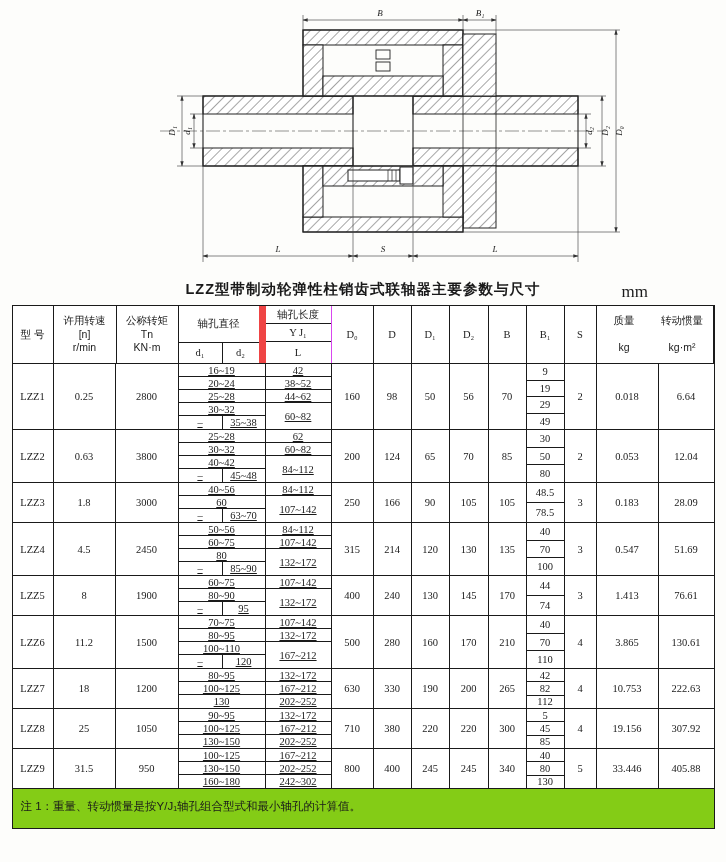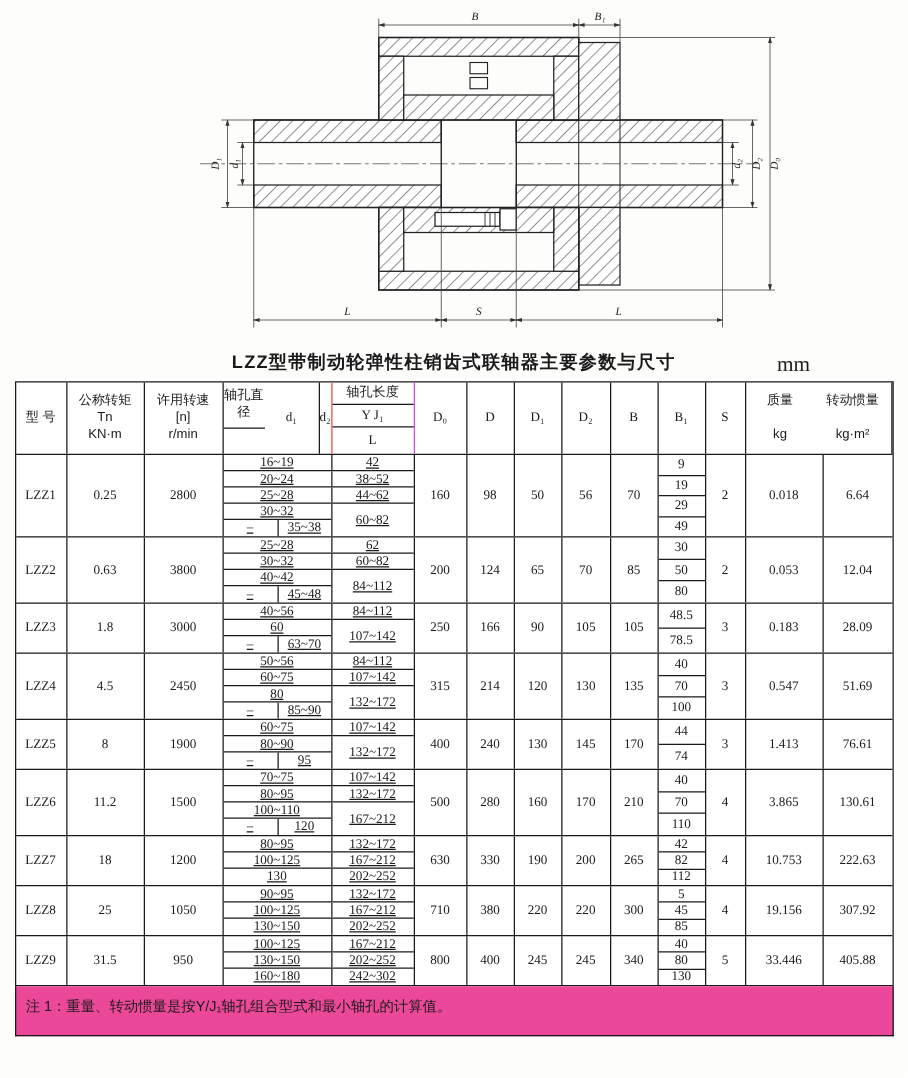--- a/index.html
+++ b/index.html
@@ -32,21 +32,21 @@
     text-align:center; white-space:pre-line; font-size:10.5px; line-height:1.3;
   }
   .hc { border-right:1px solid #1a1a1a; }
   .sym { font-family:"Liberation Serif", serif; }
 
   .w-model{width:41px}.w-tn{width:62px}.w-n{width:63px}
   .w-d0{width:42px}.w-d{width:38px}.w-d2c{width:39px}
   .w-b1{width:38px}.w-s{width:32px}.w-in{width:62px}
   .w-mass{width:55px; border-right:none}
 
-  .h-boredia { width:87px; border-right:1px solid #ef4444; display:flex; flex-direction:row; }
+  .h-boredia { width:87px; border-right:7px solid #ef4444; display:flex; flex-direction:column; }
   .h-bd-top { height:37px; border-bottom:1px solid #1a1a1a; }
   .h-bd-bot { flex:1; display:flex; }
   .h-d1 { width:44px; border-right:1px solid #1a1a1a; }
   .h-d2 { flex:1; }
   .h-borelen { width:66px; border-right:1px solid #d946ef; display:flex; flex-direction:column; }
   .h-bl-top { height:18px; border-bottom:1px solid #1a1a1a; }
   .h-bl-mid { height:18px; border-bottom:1px solid #1a1a1a; font-family:"Liberation Serif",serif; }
   .h-bl-bot { flex:1; font-family:"Liberation Serif",serif; }
 
   .grp { display:flex; border-bottom:1px solid #1a1a1a; }
@@ -74,21 +74,21 @@
                font-size:10.5px; font-family:"Liberation Serif",serif; }
   .lc { flex:1; display:flex; align-items:center; justify-content:center;
         font-size:10.5px; font-family:"Liberation Serif",serif; }
   .b1block { width:38px; border-right:1px solid #1a1a1a; display:flex; flex-direction:column; }
   .b1c { flex:1; display:flex; align-items:center; justify-content:center;
          font-size:10.5px; font-family:"Liberation Serif",serif;
          border-bottom:1px solid #1a1a1a; }
   .b1block > :last-child { border-bottom:none; }
 
   
-  .notes { border:1.6px solid #1a1a1a; border-top:none; background:#ec4899;
+  .notes { border:1.6px solid #1a1a1a; border-top:none; background:#84cc16;
            padding:7px 10px 12px 8px; font-size:11.5px; line-height:1.75; }
   .notes .n2 { margin-left:23px; }
 </style>
 </head>
 <body>
 
 <div class="page">
 
   <div class="drawwrap">
     <svg width="480" height="272" viewBox="0 0 480 272">
@@ -188,26 +188,26 @@
 
   <div class="titlebar">
     <span>LZZ型带制动轮弹性柱销齿式联轴器主要参数与尺寸</span>
     <span class="unit">mm</span>
   </div>
 
   <div class="tablewrap">
     <div class="tbl">
       <div class="thead">
         <div class="hc w-model">型  号</div>
+        <div class="hc w-n">许用转速
+[n]
+r/min</div>
         <div class="hc w-tn">公称转矩
 Tn
 KN·m</div>
-        <div class="hc w-n">许用转速
-[n]
-r/min</div>
         <div class="h-boredia">
           <div class="h-bd-top">轴孔直径</div>
           <div class="h-bd-bot">
             <div class="h-d1 sym">d₁</div>
             <div class="h-d2 sym">d₂</div>
           </div>
         </div>
         <div class="h-borelen">
           <div class="h-bl-top">轴孔长度</div>
           <div class="h-bl-mid">Y  J₁</div>

